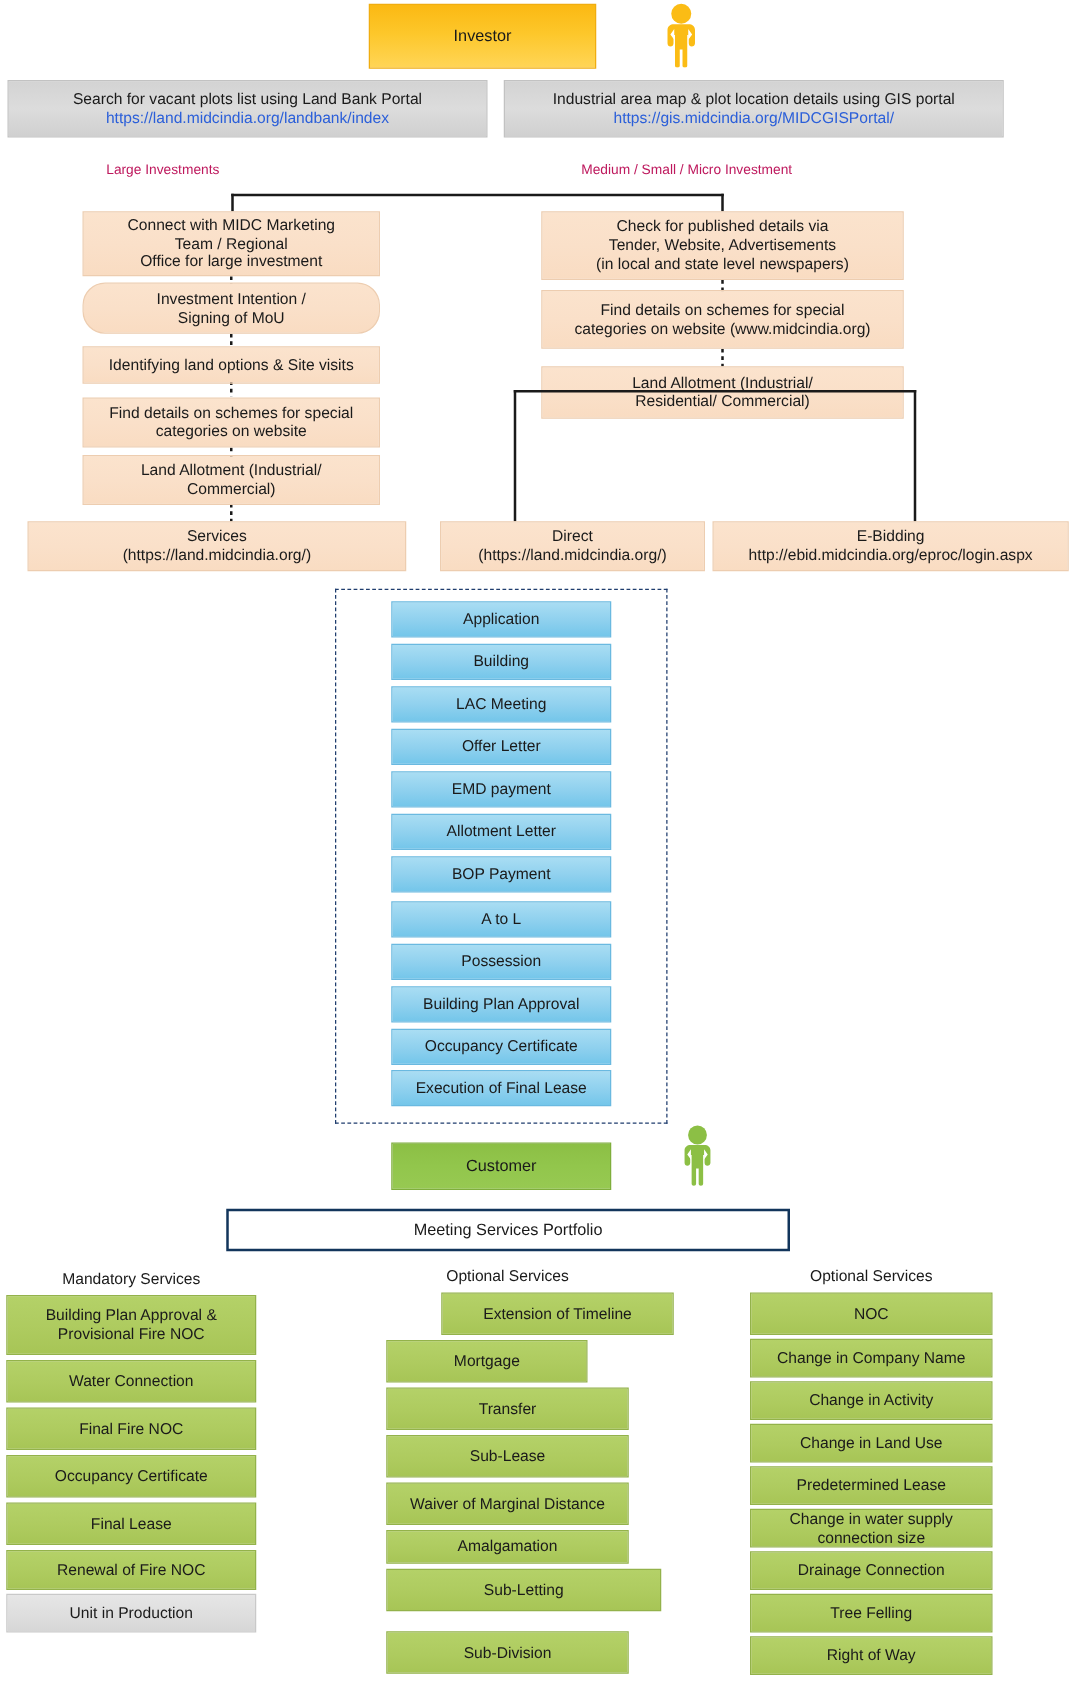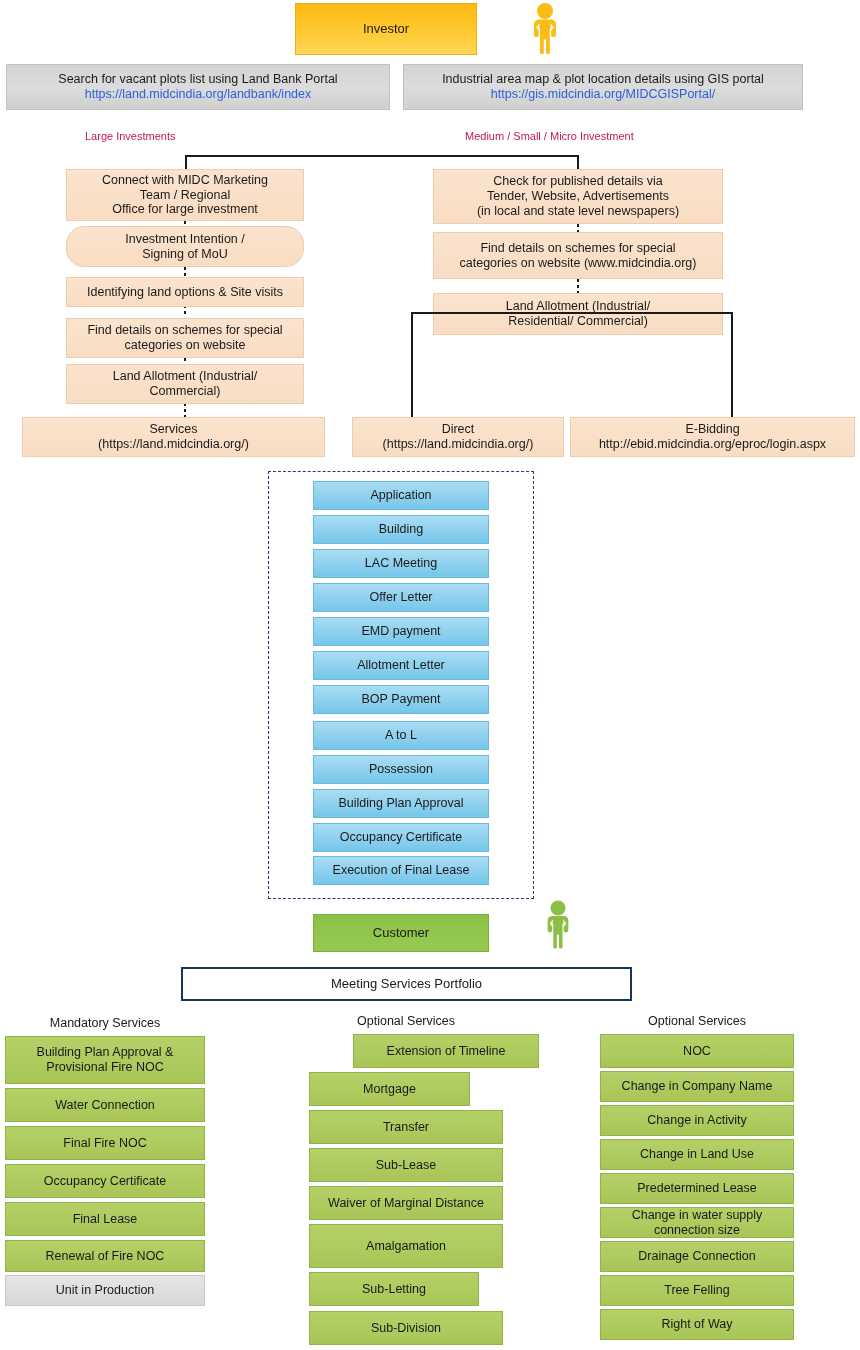--- a/index.html
+++ b/index.html
@@ -279,23 +279,23 @@
     <div class="node n-svc" style="position:relative; left:0; width:186px; height:34px; margin-bottom:4px;margin-left:44px;">
       <span>Extension of Timeline</span></div>
     <div class="node n-svc" style="position:relative; left:0; width:161px; height:34px; margin-bottom:4px;">
       <span>Mortgage</span></div>
     <div class="node n-svc" style="position:relative; left:0; width:194px; height:34px; margin-bottom:4px;">
       <span>Transfer</span></div>
     <div class="node n-svc" style="position:relative; left:0; width:194px; height:34px; margin-bottom:4px;">
       <span>Sub-Lease</span></div>
     <div class="node n-svc" style="position:relative; left:0; width:194px; height:34px; margin-bottom:4px;text-align:right;">
       <span>Waiver of Marginal Distance</span></div>
-    <div class="node n-svc" style="position:relative; left:0; width:194px; height:44px; margin-bottom:4px;">
+    <div class="node n-svc" style="position:relative; left:0; width:194px; height:27px; margin-bottom:4px;">
       <span>Amalgamation</span></div>
-    <div class="node n-svc" style="position:relative; left:0; width:170px; height:34px; margin-bottom:5px;">
+    <div class="node n-svc" style="position:relative; left:0; width:220px; height:34px; margin-bottom:16px;">
       <span>Sub-Letting</span></div>
     <div class="node n-svc" style="position:relative; left:0; width:194px; height:34px;">
       <span>Sub-Division</span></div>
   </div>
 
   <div class="svc-col" style="left:600px; top:1014px; width:194px;">
     <div class="svc-head" style="position:relative; margin-bottom:6px;">Optional Services</div>
     <div class="node n-svc" style="position:relative; left:0; width:194px; height:34px; margin-bottom:3px;">
       <span>NOC</span></div>
     <div class="node n-svc" style="position:relative; left:0; width:194px; height:31px; margin-bottom:3px;">

